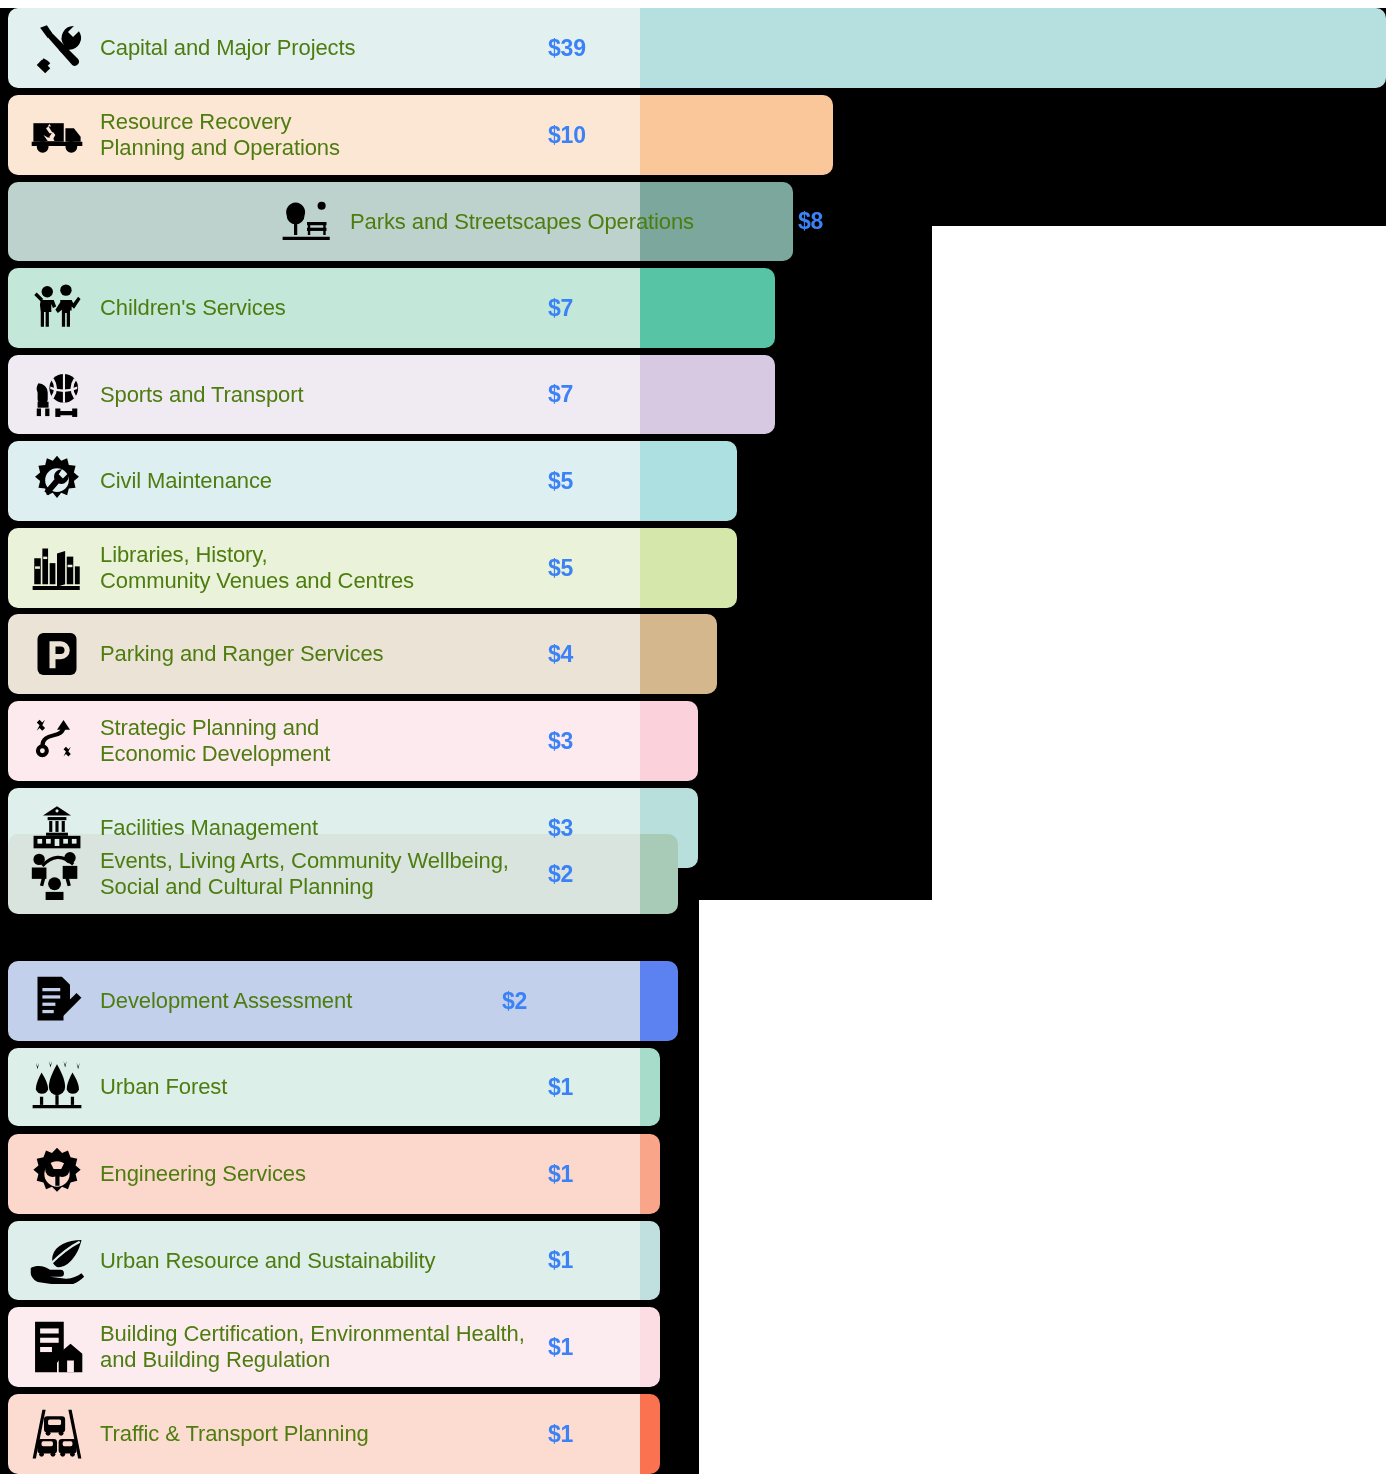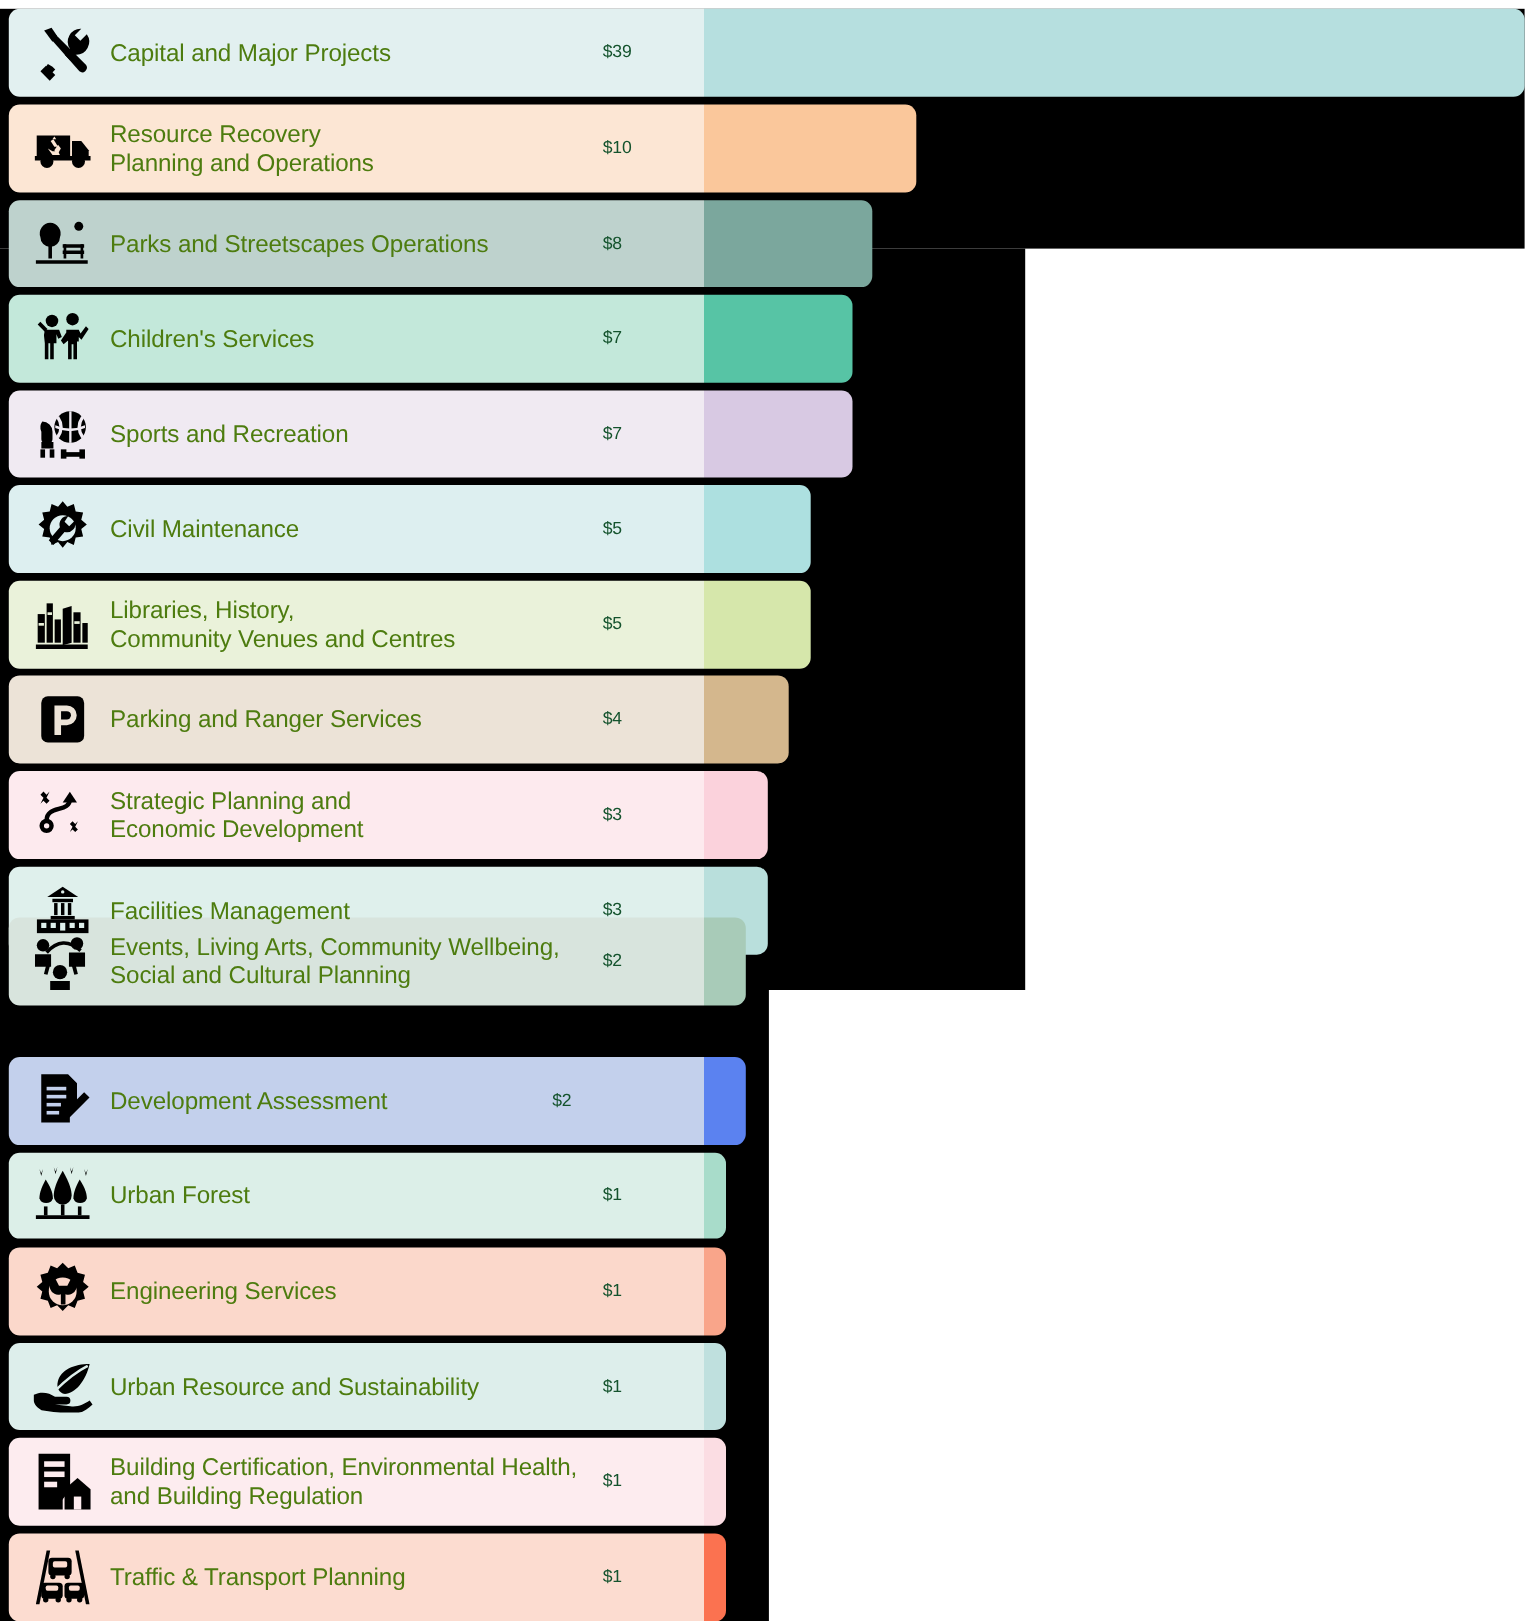--- a/index.html
+++ b/index.html
@@ -97,23 +97,23 @@
     line-height: 1.18;
     color: #4d7c0f;
     letter-spacing: -0.1px;
     white-space: pre-line;
   }
 
   .row-value {
     flex: 0 0 auto;
     width: 88px;
     margin-right: 4px;
-    font-size: 16px;
-    font-weight: 400;
-    color: #14532d;
+    font-size: 23px;
+    font-weight: 700;
+    color: #3b82f6;
     letter-spacing: -0.2px;
   }
 </style>
 </head>
 <body>
 
 <div id="canvas">
 
   <div class="backdrop" id="backdrop-top"></div>
   <div class="backdrop" id="backdrop-mid"></div>
@@ -154,21 +154,21 @@
                 <path d="M16 32 l5 7h8l-2-4h-6l-5-3z"></path>
                 <path d="M21 22 l2-3 2 3z"></path>
               </g>
             </svg>
           </span>
           <span class="row-name">Resource Recovery
 Planning and Operations</span>
           <span class="row-value">$10</span>
         </div>
       </div>
-      <div class="row" style="top: 182px; height: 79px; width: 882px;">
+      <div class="row" style="top: 182px; height: 79px; width: 882px; justify-content: flex-end;">
         <div class="row-label-panel" style="background: rgb(190, 210, 205);"></div>
         <div class="row-value-bar" style="background: rgb(123, 167, 157); width: 153px;"></div>
         <div class="row-content">
           <span class="row-icon">
             <svg width="56" height="52" viewBox="0 0 64 64" fill="currentColor">
               <circle cx="50" cy="12" r="5"></circle>
               <path d="M18 8 a12 12 0 0 1 11 16 a10 10 0 0 1-22 0 A12 12 0 0 1 18 8z"></path>
               <rect x="16" y="26" width="4" height="22"></rect>
               <path d="M32 32 h24 v4 H32z"></path>
               <path d="M32 39 h24 v4 H32z"></path>
@@ -213,21 +213,21 @@
               </g>
               <path d="M10 18 a11 11 0 0 1 11 11 v8 a6 6 0 0 1-12 0 v-8 a11 11 0 0 1 1-11z"></path>
               <path d="M9 40 h13 v7 H9z"></path>
               <rect x="8" y="48" width="5" height="9"></rect>
               <rect x="18" y="48" width="5" height="9"></rect>
               <rect x="30" y="48" width="6" height="10"></rect>
               <rect x="50" y="48" width="6" height="10"></rect>
               <rect x="34" y="51" width="18" height="5"></rect>
             </svg>
           </span>
-          <span class="row-name">Sports and Recreation</span>
+          <span class="row-name">Sports and Transport</span>
           <span class="row-value">$7</span>
         </div>
       </div>
       <div class="row" style="top: 441px; height: 80px; width: 729px;">
         <div class="row-label-panel" style="background: rgb(221, 239, 240);"></div>
         <div class="row-value-bar" style="background: rgb(173, 224, 224); width: 97px;"></div>
         <div class="row-content">
           <span class="row-icon">
             <svg width="54" height="54" viewBox="0 0 64 64" fill="currentColor">
               <path d="M32 2 l5 6 7-3 2 8 8 1-2 8 6 5-6 5 2 8-8 1-2 8-7-3-5 6-5-6-7 3-2-8-8-1 2-8-6-5 6-5-2-8 8-1 2-8 7 3z"></path>

